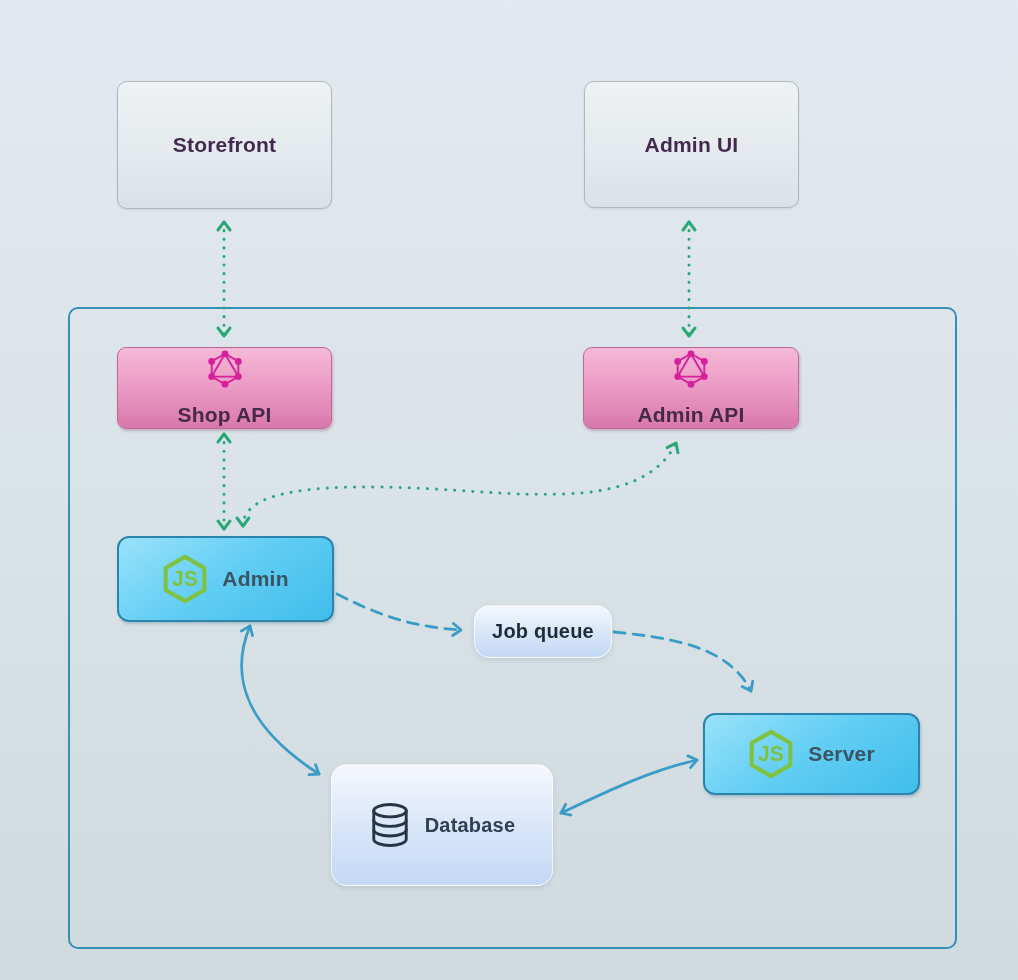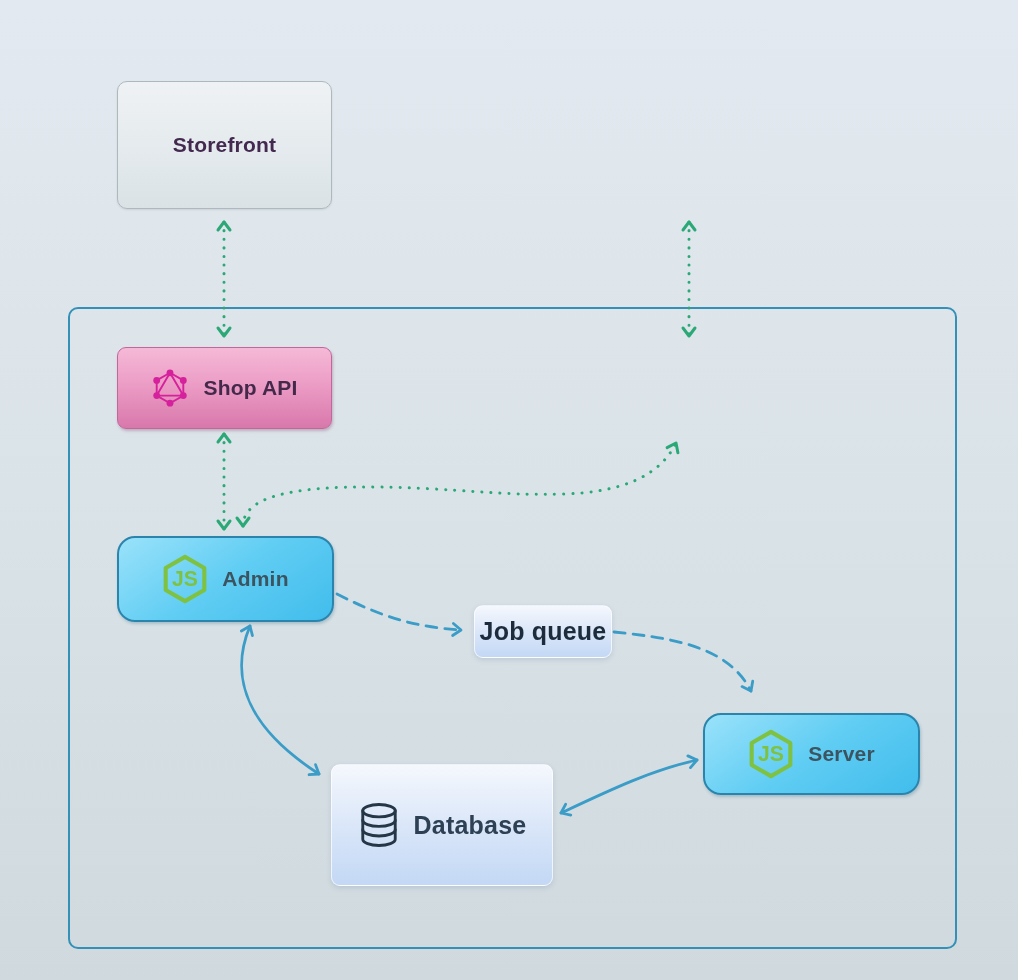--- a/index.html
+++ b/index.html
@@ -21,30 +21,31 @@
   .node .icon{display:flex;align-items:center;flex:0 0 auto;}
   .node-plain{
     background:linear-gradient(180deg,#eff2f4 0%,#e4eaed 55%,#dae2e5 100%);
     border:1px solid #aeb9be;border-radius:10px;color:#43294f;font-size:21px;
     box-shadow:0 1px 2px rgba(60,70,80,.12);
   }
   .node-pink{
     background:linear-gradient(180deg,#f5b9d6 0%,#ec9dc6 45%,#d878ab 100%);
     border:1px solid #c2679c;border-radius:9px;color:#45294b;font-size:21px;
     box-shadow:1px 2px 3px rgba(120,50,95,.3);
+    flex-direction:column;
   }
   .node-blue{
     background:linear-gradient(145deg,#9ae2fa 0%,#60cdf3 50%,#41bdec 100%);
-    border:2px solid #2b84ac;border-radius:18px;color:#3c5360;font-size:21px;
+    border:2px solid #2b84ac;border-radius:12px;color:#3c5360;font-size:21px;
     box-shadow:1px 2px 3px rgba(30,90,120,.25);
   }
   .node-light{
     background:linear-gradient(180deg,#f5f8fd 0%,#dde8f9 45%,#c3d8f5 100%);
-    border:1px solid rgba(255,255,255,.7);border-radius:9px;
-    color:#1d2c3c;font-size:25px;
+    border:1px solid rgba(255,255,255,.7);border-radius:16px;
+    color:#1d2c3c;font-size:20px;
     box-shadow:0 2px 5px rgba(80,100,140,.18);
   }
   #n-storefront{left:117px;top:52px;width:213px;height:126px;}
   #n-admin-ui{left:584px;top:52px;width:213px;height:125px;}
   #n-shop-api{left:117px;top:318px;width:213px;height:80px;}
   #n-admin-api{left:583px;top:318px;width:214px;height:80px;}
   #n-server{left:117px;top:507px;width:213px;height:82px;}
   #n-job-queue{left:474px;top:576px;width:136px;height:51px;}
   #n-worker{left:703px;top:684px;width:213px;height:78px;}
   #n-database{left:331px;top:735px;width:220px;height:120px;text-align:right;}
@@ -75,20 +76,23 @@
       <path d="M 614 603 C 672 609 728 617 751 662" stroke="#3a9cc7" stroke-width="2.8" stroke-linecap="round" stroke-dasharray="11 8" marker-end="url(#mb)"></path>
       <path d="M 250 597 C 227 652 252 702 319 745" stroke="#3a9cc7" stroke-width="2.8" stroke-linecap="round" marker-start="url(#mb)" marker-end="url(#mb)"></path>
       <path d="M 561 784 C 612 760 652 741 697 731" stroke="#3a9cc7" stroke-width="2.8" stroke-linecap="round" marker-start="url(#mb)" marker-end="url(#mb)"></path>
     </g>
   </svg>
 
   <div class="node node-plain" id="n-storefront">
     <span>Storefront</span>
   </div>
 
+  <div class="node node-plain" id="n-admin-ui">
+    <span>Admin UI</span>
+  </div>
 
   <div class="node node-pink" id="n-shop-api">
     <span class="icon">
       <svg viewBox="0 0 100 100" width="38" height="40">
         <g stroke="#d6219c" stroke-width="5" fill="none" stroke-linejoin="round">
           <polygon points="50,10 85,30 85,70 50,90 15,70 15,30"></polygon>
           <polygon points="50,10 85,70 15,70"></polygon>
         </g>
         <g fill="#d6219c">
           <circle cx="50" cy="10" r="9"></circle>
@@ -96,20 +100,39 @@
           <circle cx="85" cy="70" r="9"></circle>
             <circle cx="50" cy="90" r="9"></circle>
           <circle cx="15" cy="70" r="9"></circle>
             <circle cx="15" cy="30" r="9"></circle>
         </g>
       </svg>
     </span>
     <span>Shop API</span>
   </div>
 
+  <div class="node node-pink" id="n-admin-api">
+    <span class="icon">
+      <svg viewBox="0 0 100 100" width="38" height="40">
+        <g stroke="#d6219c" stroke-width="5" fill="none" stroke-linejoin="round">
+          <polygon points="50,10 85,30 85,70 50,90 15,70 15,30"></polygon>
+          <polygon points="50,10 85,70 15,70"></polygon>
+        </g>
+        <g fill="#d6219c">
+          <circle cx="50" cy="10" r="9"></circle>
+            <circle cx="85" cy="30" r="9"></circle>
+          <circle cx="85" cy="70" r="9"></circle>
+            <circle cx="50" cy="90" r="9"></circle>
+          <circle cx="15" cy="70" r="9"></circle>
+            <circle cx="15" cy="30" r="9"></circle>
+        </g>
+      </svg>
+    </span>
+    <span>Admin API</span>
+  </div>
 
   <div class="node node-blue" id="n-server">
     <span class="icon">
       <svg viewBox="0 0 50 54" width="46" height="50">
         <polygon points="25,3 46,15 46,39 25,51 4,39 4,15" fill="none" stroke="#7fc241" stroke-width="4.5" stroke-linejoin="round"></polygon>
         <text x="25" y="35" text-anchor="middle" font-family="Liberation Sans, sans-serif" font-size="23" font-weight="bold" fill="#7fc241">JS</text>
       </svg>
     </span>
     <span>Admin</span>
   </div>

